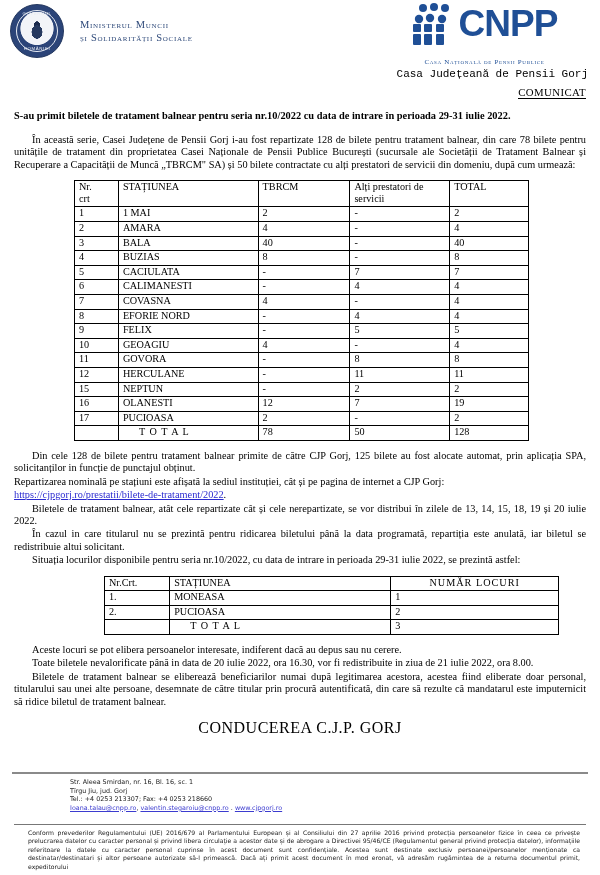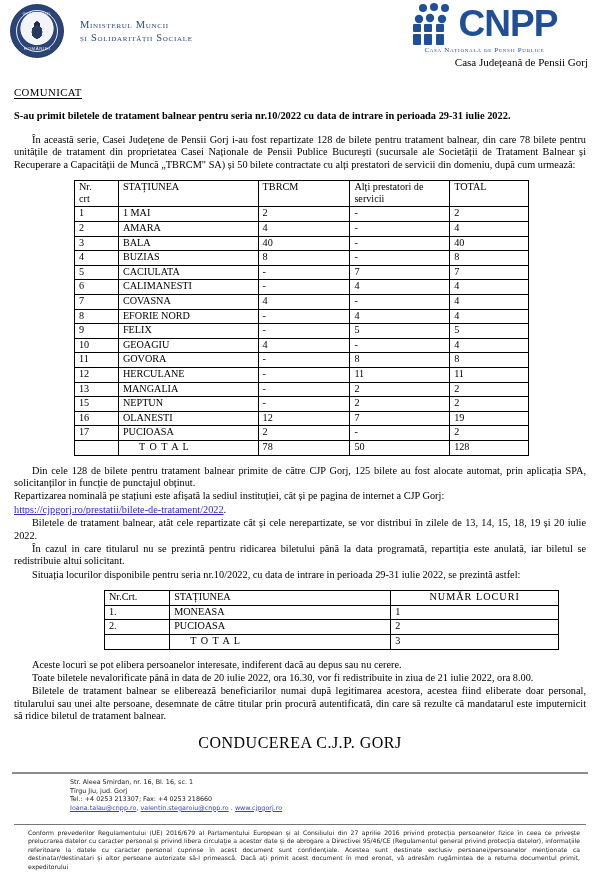--- a/index.html
+++ b/index.html
@@ -104,39 +104,39 @@
     line-height: 36px;
     color: #1f4f96;
     letter-spacing: -1px;
   }
   .cnpp-sub {
     font-family: "Liberation Serif", serif;
     font-size: 7px;
     color: #1f4f96;
     font-variant: small-caps;
     letter-spacing: 0.7px;
-    margin-top: 0px;
+    margin-top: 12px;
   }
   .cnpp-county {
-    font-family: Liberation Serif, serif;
+    font-family: Liberation Mono, monospace;
     font-size: 11px;
     color: #000;
     margin-top: 2px;
     text-align: right;
     padding-right: 4px;
   }
 
   
   .doc {
     padding: 0 14px;
     font-size: 10.3px;
     line-height: 12.4px;
   }
   .title {
-    text-align: left;
+    text-align: right;
     margin: 10px 0 12px 0;
     font-size: 10.8px;
     letter-spacing: 0.4px;
   }
   .title span { border-bottom: 1px solid #000; }
   .lead {
     font-weight: bold;
     font-size: 10.4px;
     margin-bottom: 11px;
   }
@@ -382,27 +382,20 @@
           <td>8</td>
         </tr>
       <tr>
           <td>12</td>
           <td>HERCULANE</td>
           <td>-</td>
           <td>11</td>
           <td>11</td>
         </tr>
       <tr>
-          <td>13</td>
-          <td>MANGALIA</td>
-          <td>-</td>
-          <td>2</td>
-          <td>2</td>
-        </tr>
-      <tr>
           <td>15</td>
           <td>NEPTUN</td>
           <td>-</td>
           <td>2</td>
           <td>2</td>
         </tr>
       <tr>
           <td>16</td>
           <td>OLANESTI</td>
           <td>12</td>

